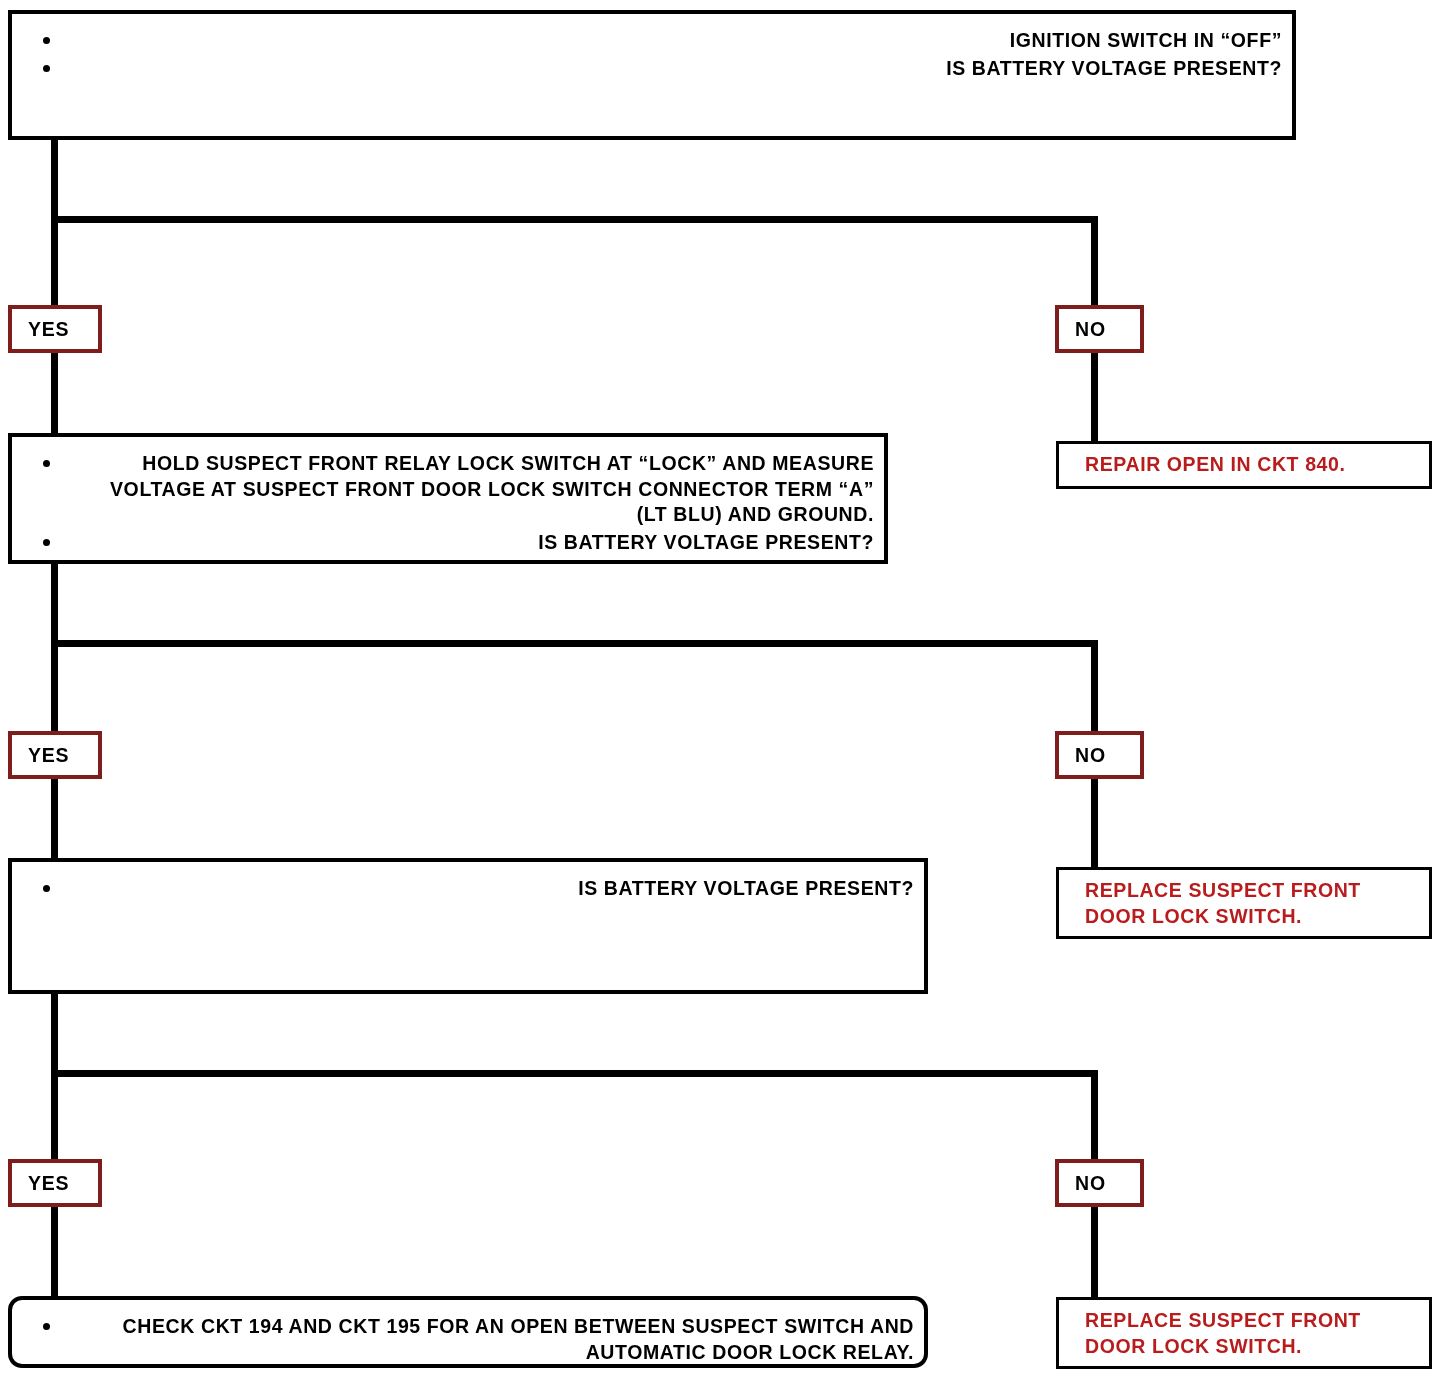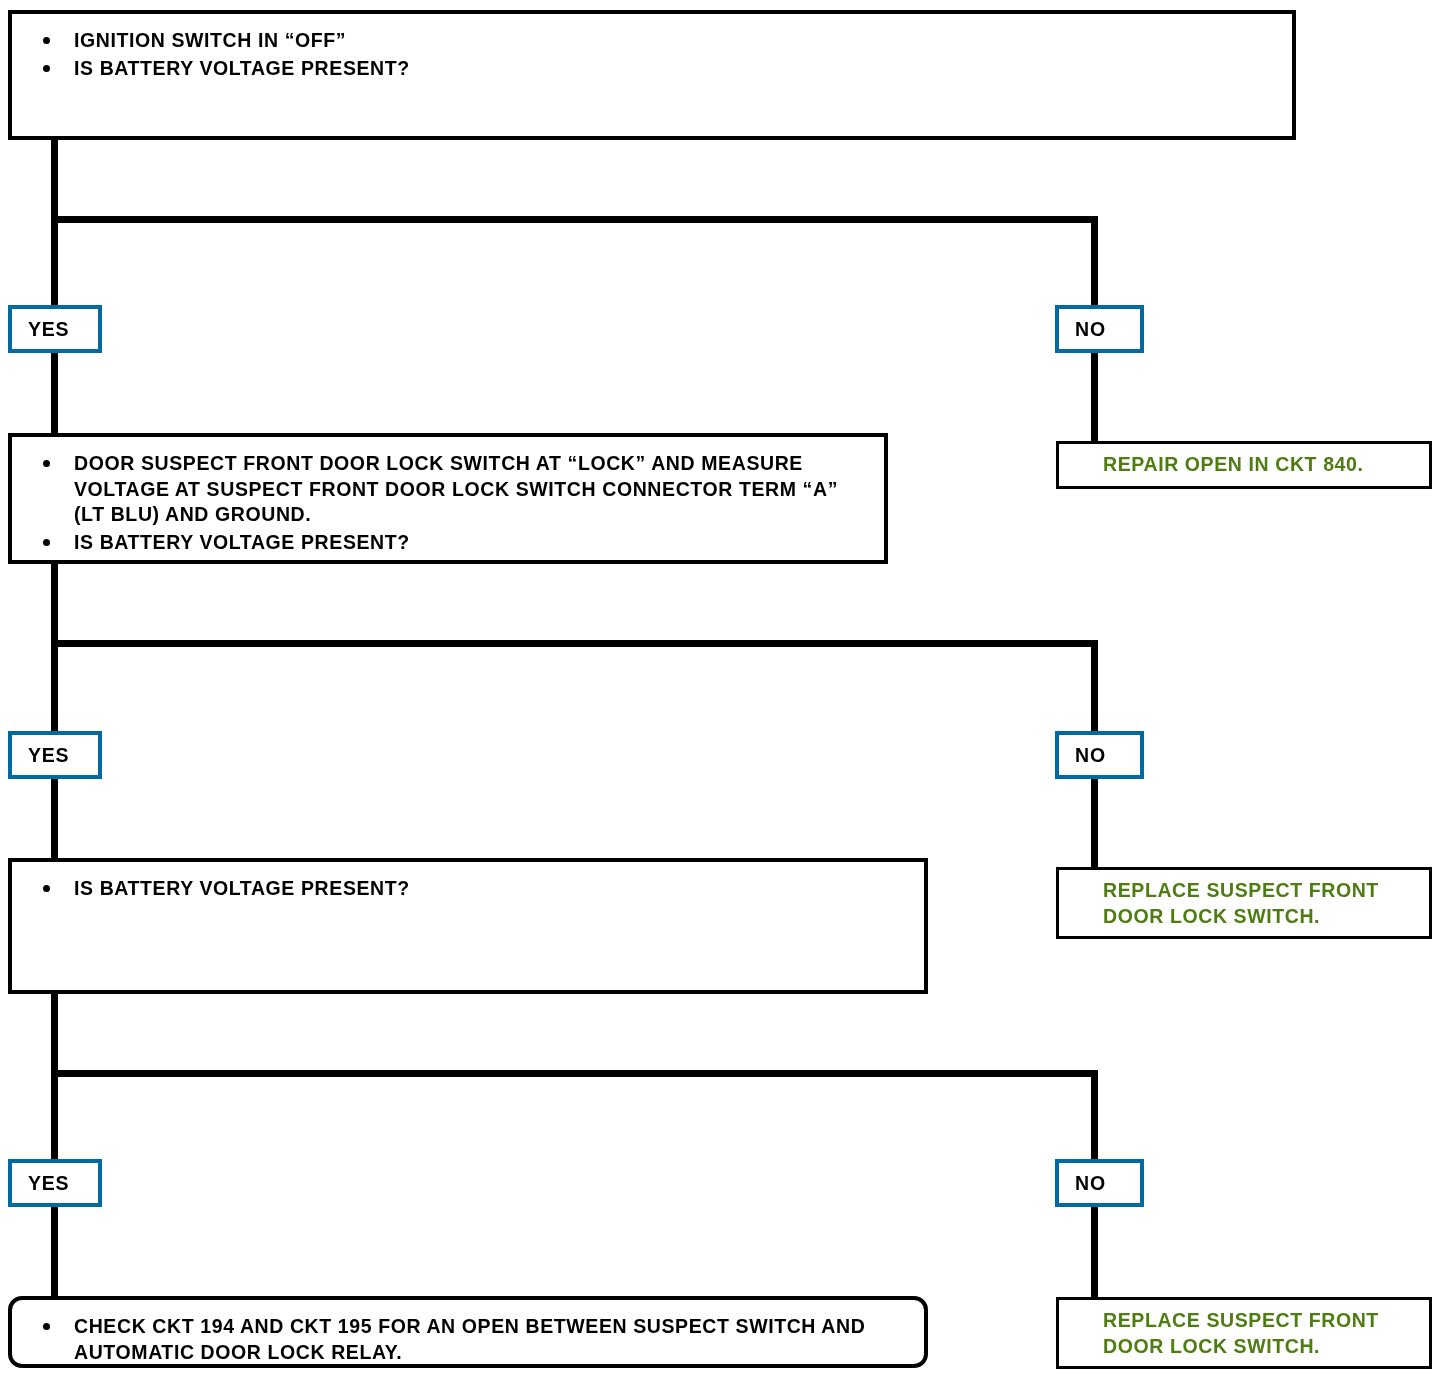--- a/index.html
+++ b/index.html
@@ -28,20 +28,21 @@
 
   
   .bullet-list {
     position: absolute;
     left: 22px;
     top: 14px;
     right: 10px;
     margin: 0;
     padding: 0;
     list-style: none;
+    text-align: right;
   }
   .bullet-list li {
     position: relative;
     padding-left: 40px;
     font-size: 19.5px;
     font-weight: bold;
     letter-spacing: 0.6px;
     line-height: 25.5px;
     color: #000000;
     margin-bottom: 2px;
@@ -52,36 +53,36 @@
     left: 9px;
     top: 9px;
     width: 7px;
     height: 7px;
     border-radius: 50%;
     background: #000000;
   }
 
   .plain-text {
     position: absolute;
-    left: 44px;
+    left: 26px;
     top: 50%;
     transform: translateY(-50%);
     font-size: 19.5px;
     font-weight: bold;
     letter-spacing: 0.6px;
     line-height: 25.5px;
-    color: #4d7c0f;
+    color: #b91c1c;
     white-space: pre-line;
   }
 
   
   .yn-box {
     position: absolute;
     box-sizing: border-box;
-    border: 4px solid #0369a1;
+    border: 4px solid #7f1d1d;
     background: #ffffff;
     z-index: 6;
   }
   .yn-label {
     position: absolute;
     left: 16px;
     top: 50%;
     transform: translateY(-50%);
     font-size: 19.5px;
     font-weight: bold;
@@ -138,21 +139,21 @@
 
   <div class="yn-box" style="left:8px; top:305px; width:94px; height:48px;">
     <span class="yn-label">YES</span>
   </div>
   <div class="yn-box" style="left:1055px; top:305px; width:89px; height:48px;">
     <span class="yn-label">NO</span>
   </div>
 
   <div class="box" style="left:8px; top:433px; width:880px; height:131px;">
     <ul class="bullet-list">
-      <li>DOOR SUSPECT FRONT DOOR LOCK SWITCH AT “LOCK” AND MEASURE VOLTAGE AT SUSPECT FRONT DOOR LOCK SWITCH CONNECTOR TERM “A” (LT BLU) AND GROUND.</li>
+      <li>HOLD SUSPECT FRONT RELAY LOCK SWITCH AT “LOCK” AND MEASURE VOLTAGE AT SUSPECT FRONT DOOR LOCK SWITCH CONNECTOR TERM “A” (LT BLU) AND GROUND.</li>
       <li>IS BATTERY VOLTAGE PRESENT?</li>
     </ul>
   </div>
 
   <div class="box thin" style="left:1056px; top:441px; width:376px; height:48px;">
     <span class="plain-text">REPAIR OPEN IN CKT 840.</span>
   </div>
 
   <div class="yn-box" style="left:8px; top:731px; width:94px; height:48px;">
     <span class="yn-label">YES</span>

